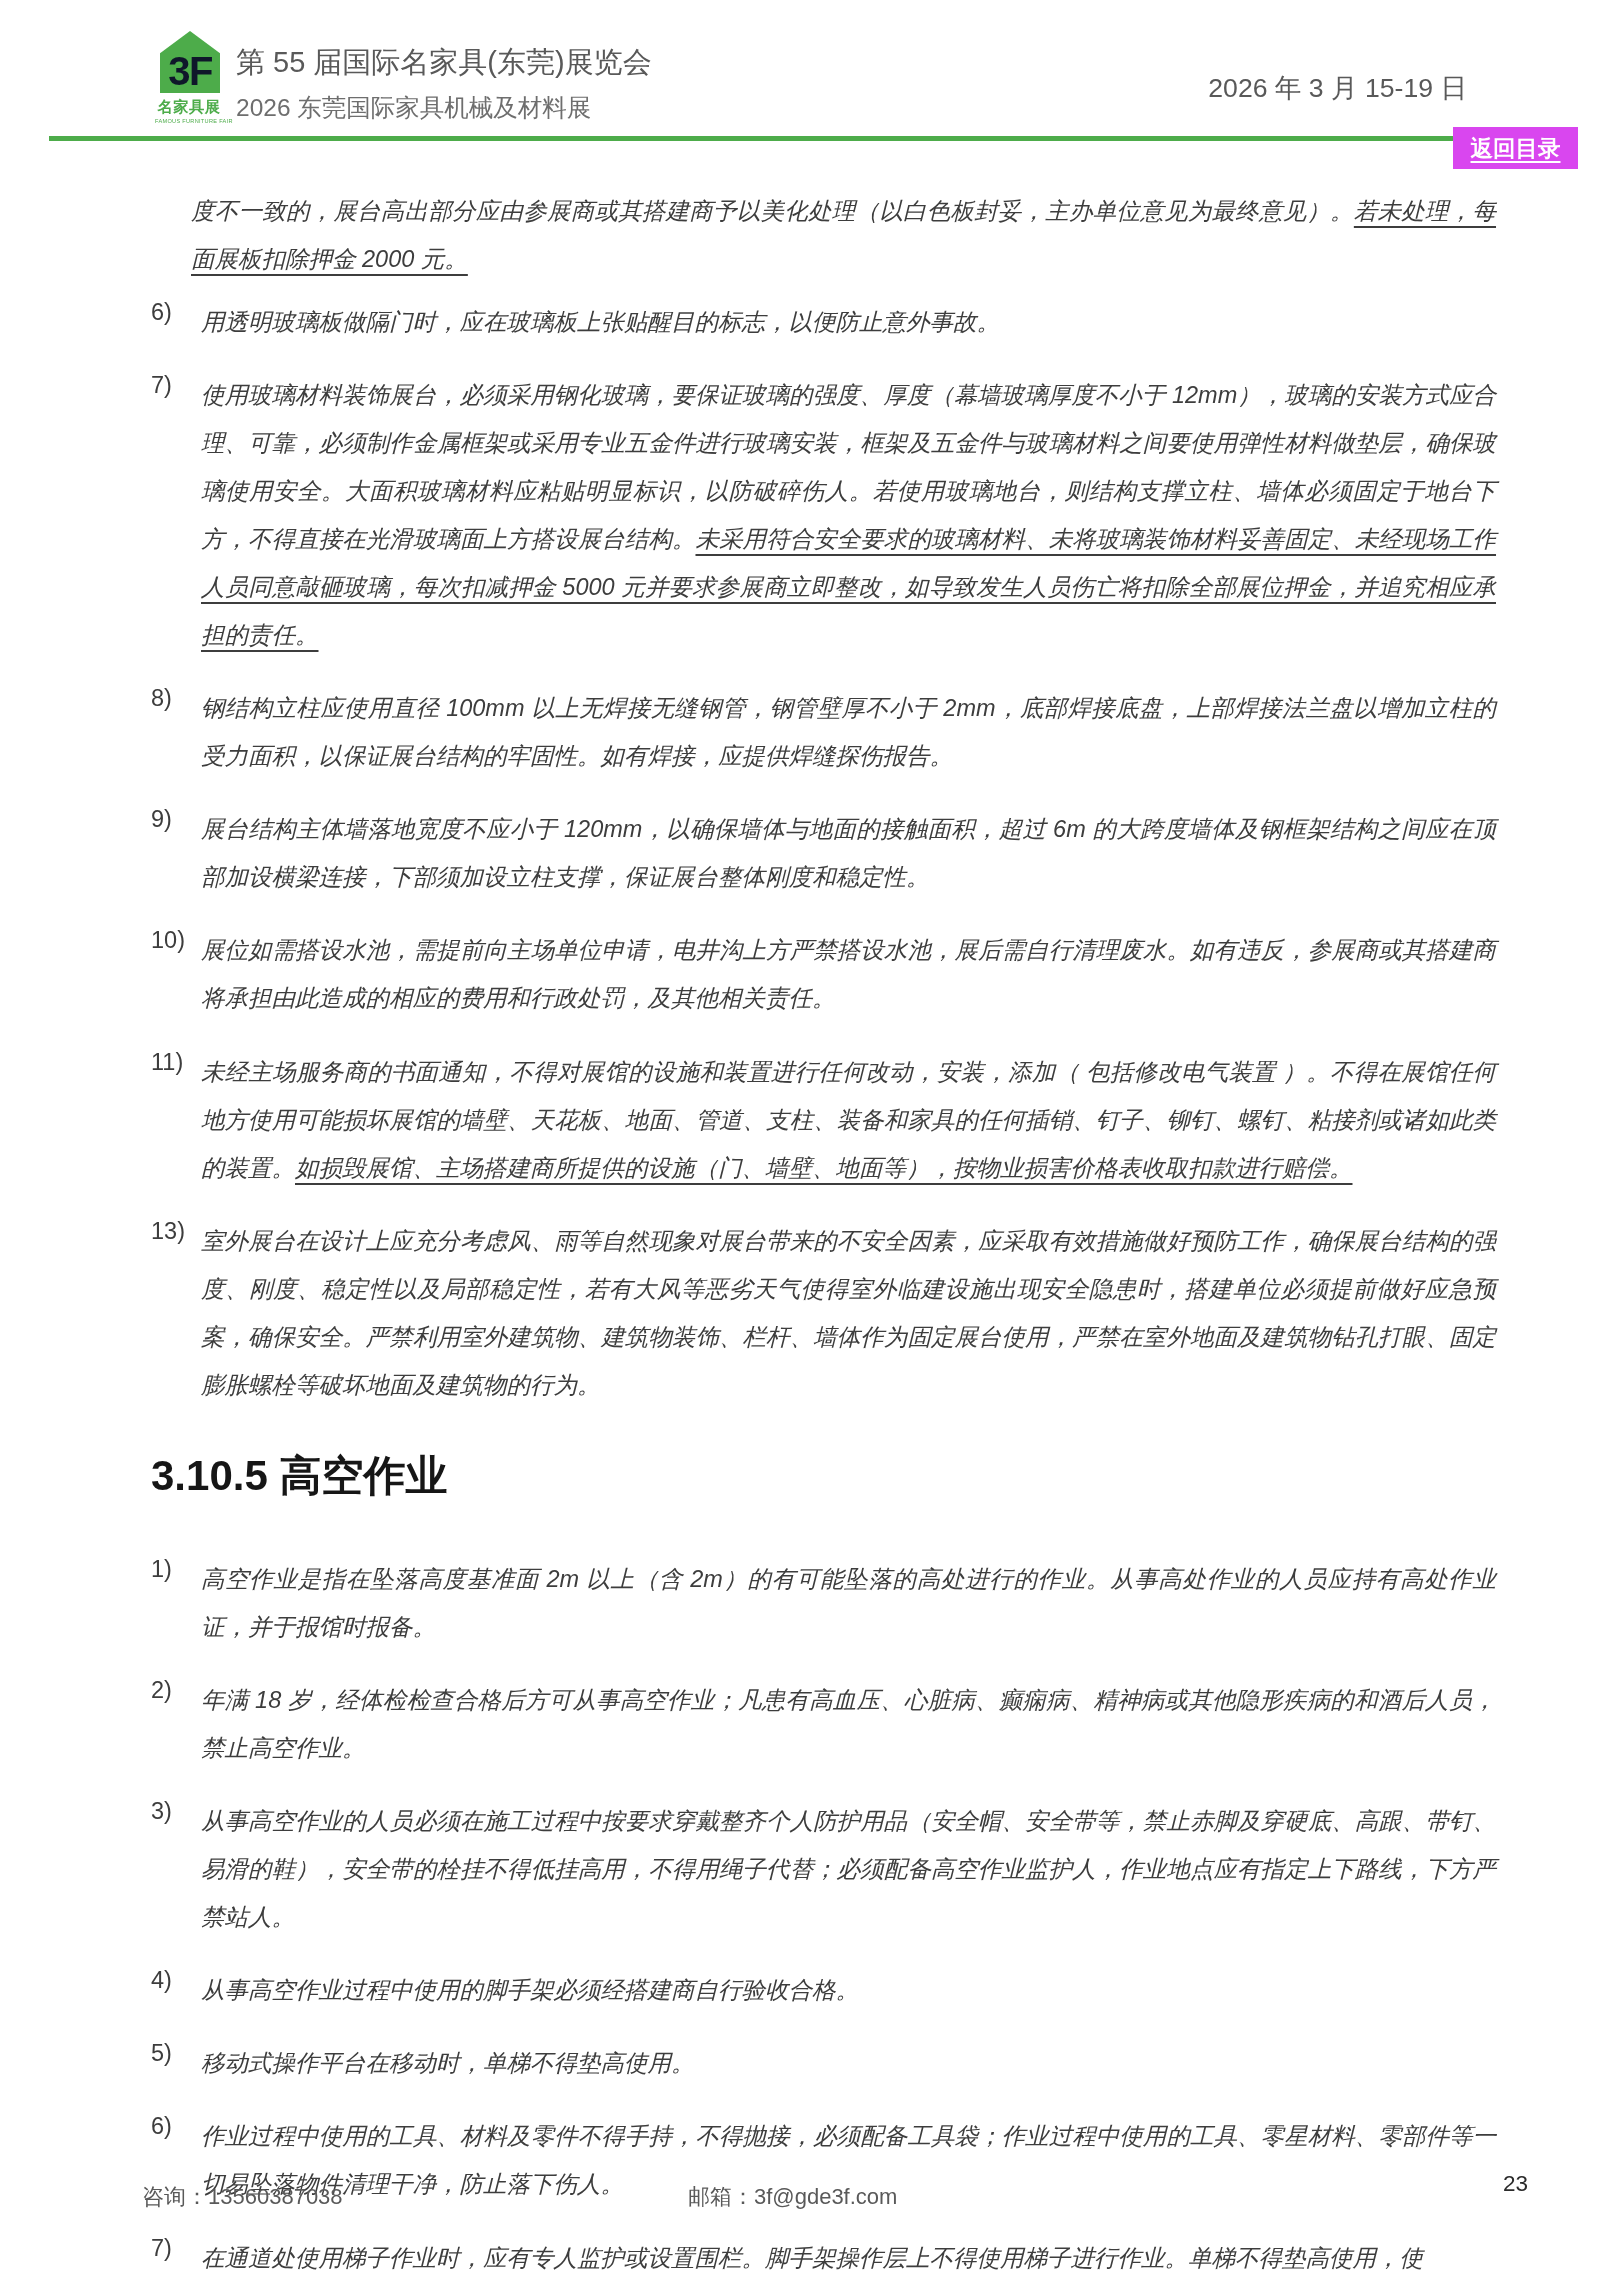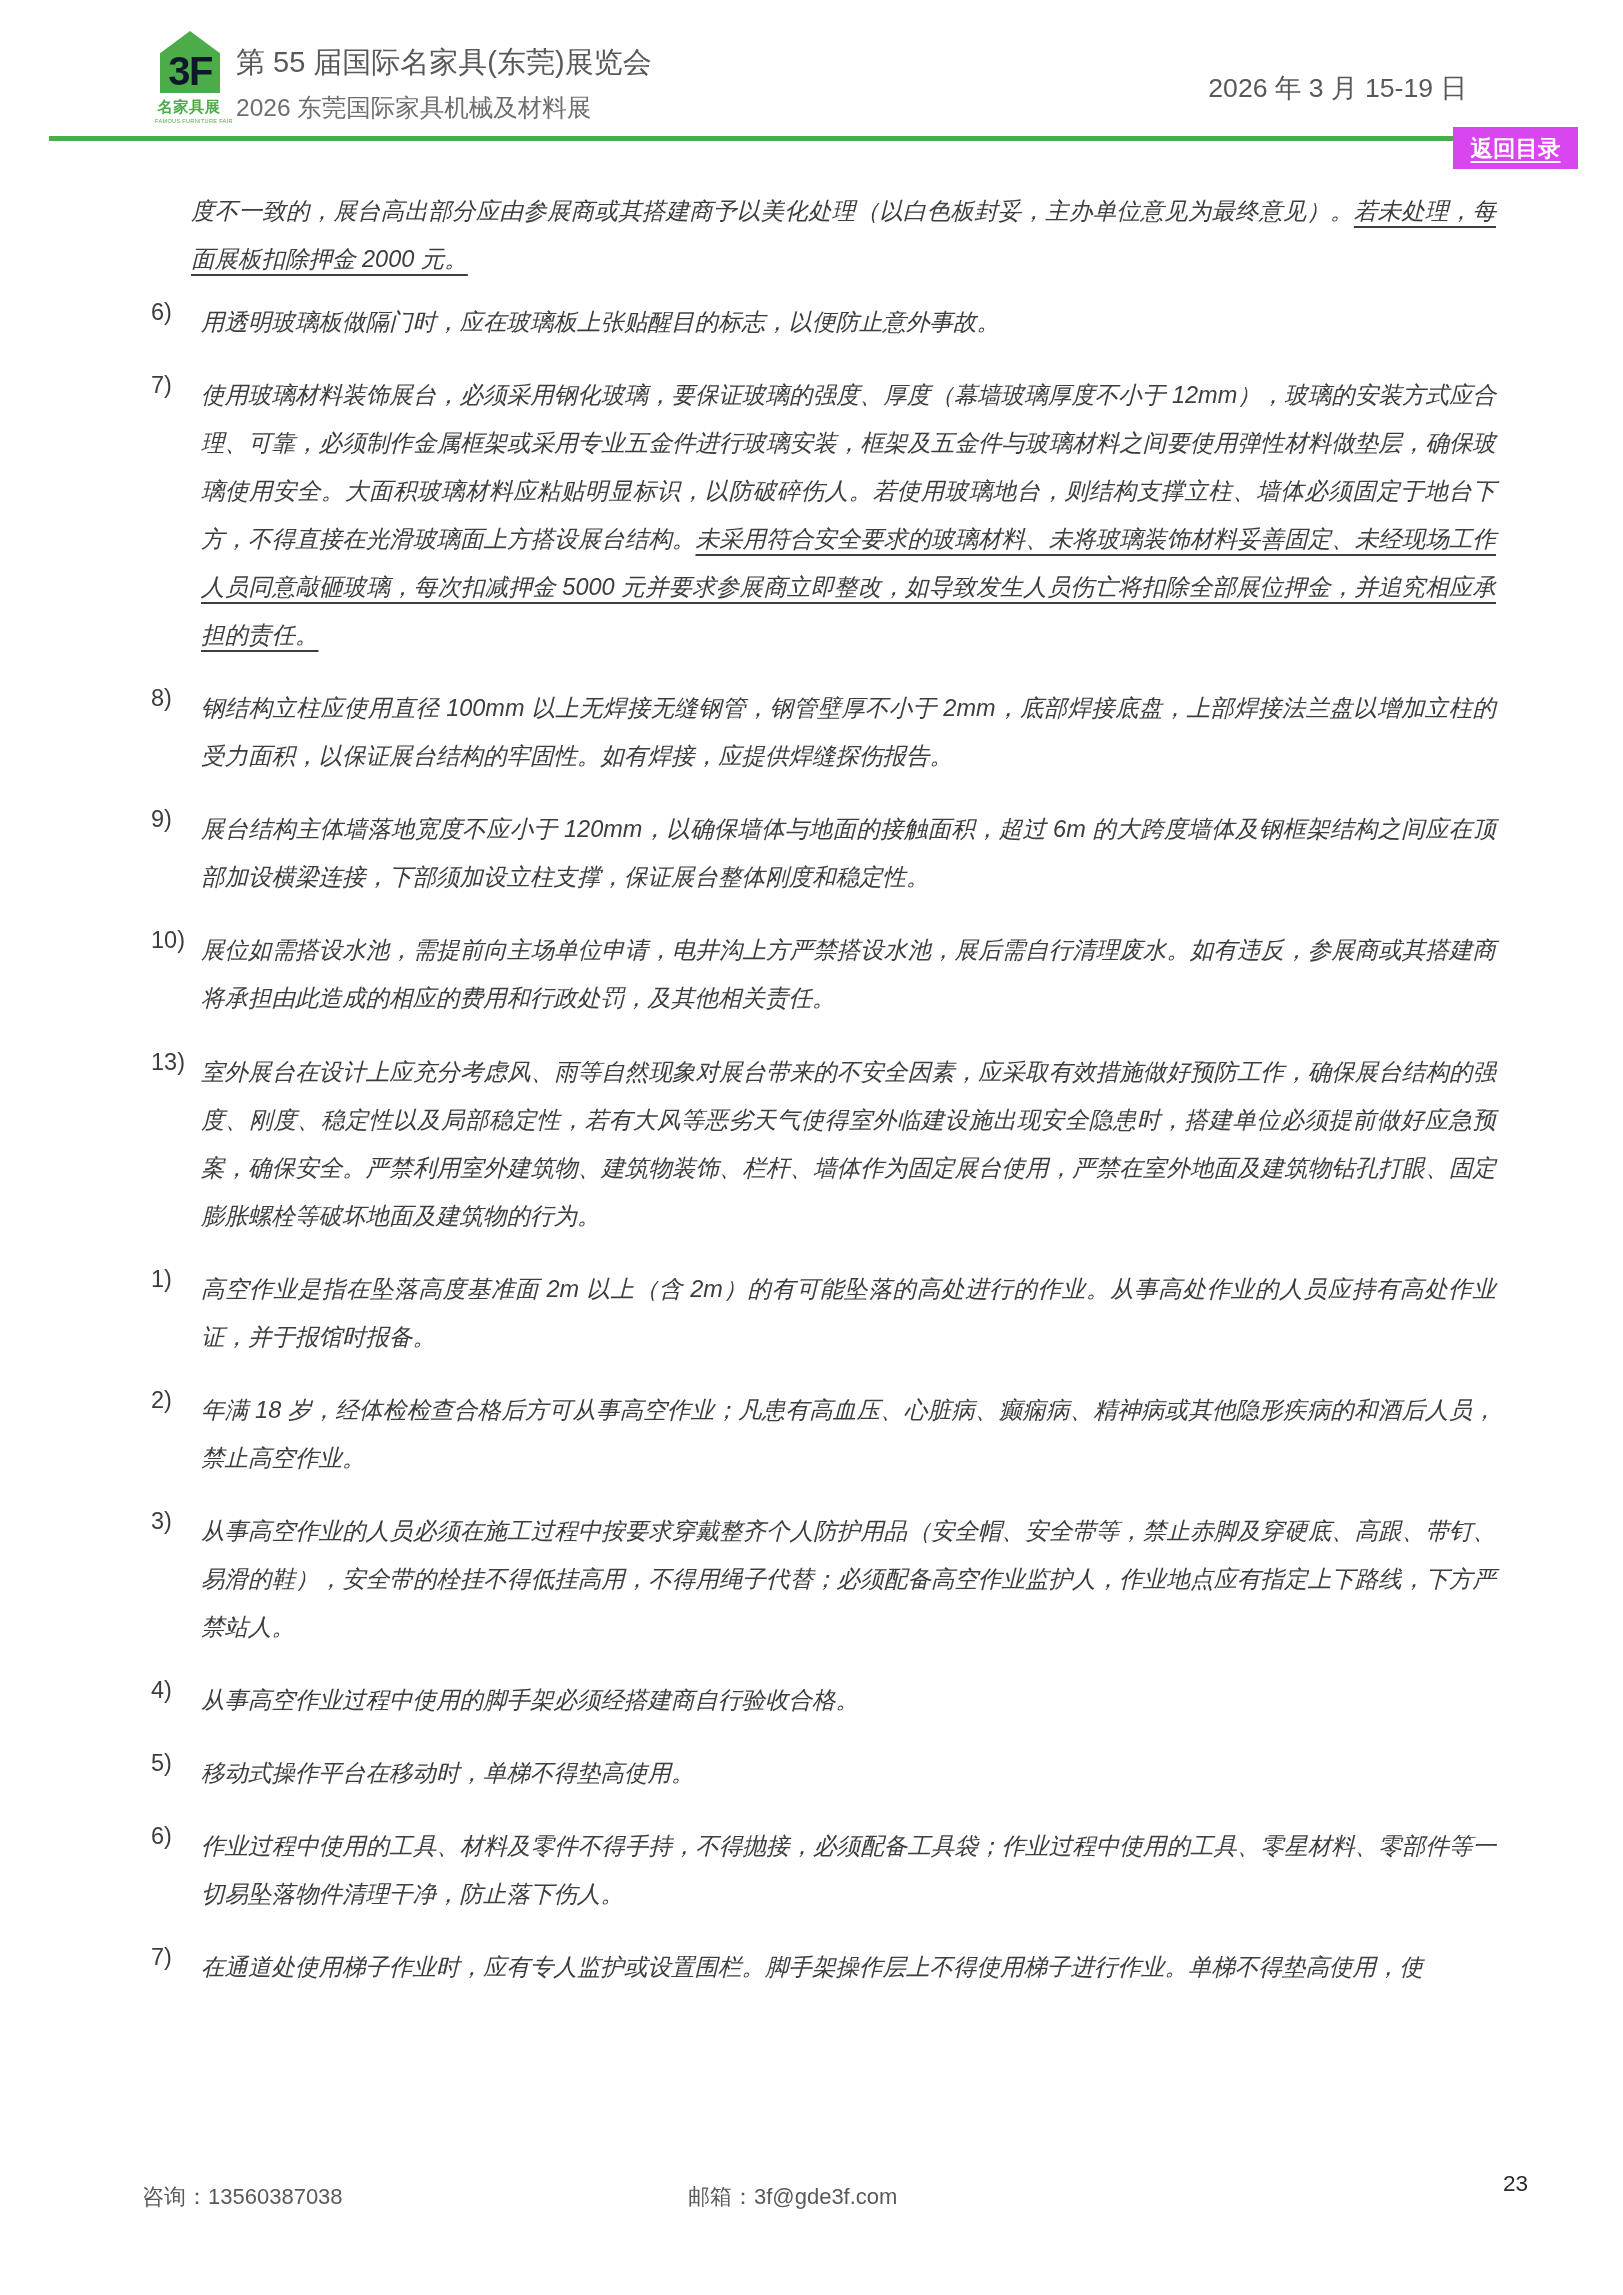--- a/index.html
+++ b/index.html
@@ -79,27 +79,32 @@
     <div class="item">
       <span class="num">9)</span>
       <p class="txt"><span>展台结构主体墙落地宽度不应小于 120mm，以确保墙体与地面的接触面积，超过 6m 的大跨度墙体及钢框架结构之间应在顶部加设横梁连接，下部须加设立柱支撑，保证展台整体刚度和稳定性。</span></p>
     </div>
 
     <div class="item">
       <span class="num">10)</span>
       <p class="txt"><span>展位如需搭设水池，需提前向主场单位申请，电井沟上方严禁搭设水池，展后需自行清理废水。如有违反，参展商或其搭建商将承担由此造成的相应的费用和行政处罚，及其他相关责任。</span></p>
     </div>
 
+    <div class="item">
+      <span class="num">11)</span>
+      <p class="txt"><span>未经主场服务商的书面通知，不得对展馆的设施和装置进行任何改动，安装，添加（ 包括修改电气装置 ）。不得在展馆任何地方使用可能损坏展馆的墙壁、天花板、地面、管道、支柱、装备和家具的任何插销、钉子、铆钉、螺钉、粘接剂或诸如此类的装置。</span><span class="ul">如损毁展馆、主场搭建商所提供的设施（门、墙壁、地面等），按物业损害价格表收取扣款进行赔偿。</span></p>
+    </div>
 
 
     <div class="item">
       <span class="num">13)</span>
       <p class="txt"><span>室外展台在设计上应充分考虑风、雨等自然现象对展台带来的不安全因素，应采取有效措施做好预防工作，确保展台结构的强度、刚度、稳定性以及局部稳定性，若有大风等恶劣天气使得室外临建设施出现安全隐患时，搭建单位必须提前做好应急预案，确保安全。严禁利用室外建筑物、建筑物装饰、栏杆、墙体作为固定展台使用，严禁在室外地面及建筑物钻孔打眼、固定膨胀螺栓等破坏地面及建筑物的行为。</span></p>
     </div>
 
+    <h2 class="section-heading">3.10.5 高空作业</h2>
 
     <div class="item">
       <span class="num">1)</span>
       <p class="txt"><span>高空作业是指在坠落高度基准面 2m 以上（含 2m）的有可能坠落的高处进行的作业。从事高处作业的人员应持有高处作业证，并于报馆时报备。</span></p>
     </div>
 
     <div class="item">
       <span class="num">2)</span>
       <p class="txt"><span>年满 18 岁，经体检检查合格后方可从事高空作业；凡患有高血压、心脏病、癫痫病、精神病或其他隐形疾病的和酒后人员，禁止高空作业。</span></p>
     </div>

